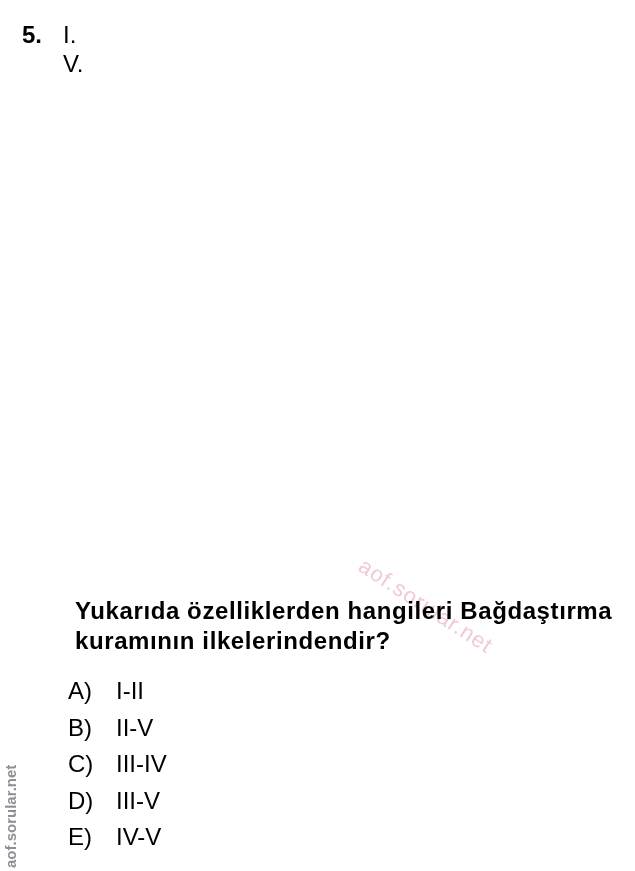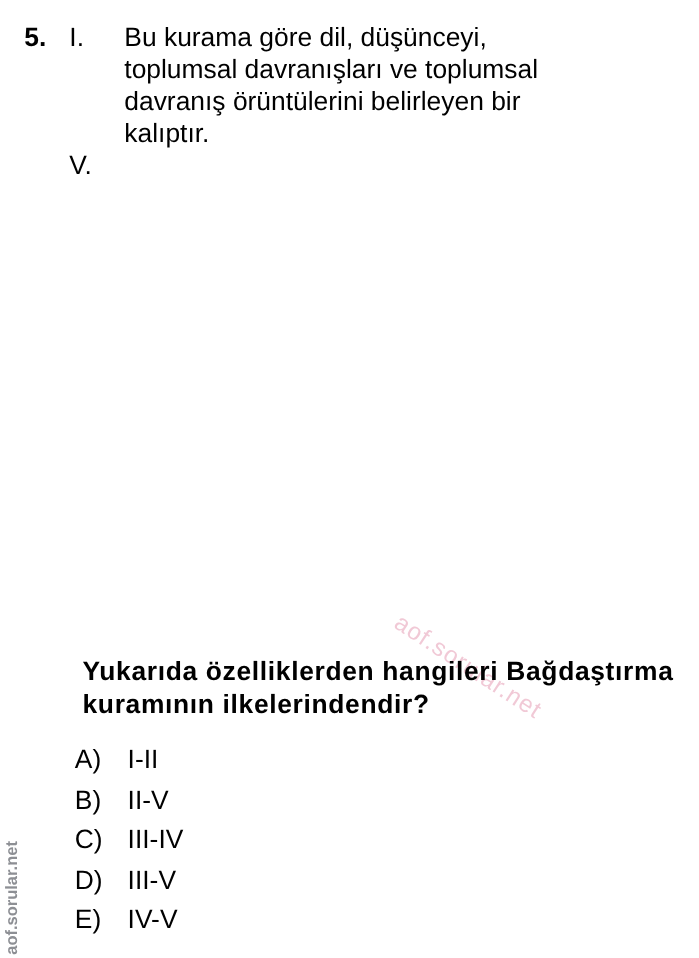--- a/index.html
+++ b/index.html
@@ -38,24 +38,20 @@
     }
   </style>
 </head>
 <body>
 
 <div class="qnum">5.</div>
 
 <div class="items">
   <div class="item">
     <span class="roman">I.</span>
-    <span class="item-text">Bu kurama göre dil, düşünceyi,
-toplumsal davranışları ve toplumsal
-davranış örüntülerini belirleyen bir
-kalıptır.</span>
   </div>
   <div class="item">
   </div>
   <div class="item">
     <span class="roman">V.</span>
   </div>
 </div>
 
 <div class="watermark-diag">aof.sorular.net</div>
 

